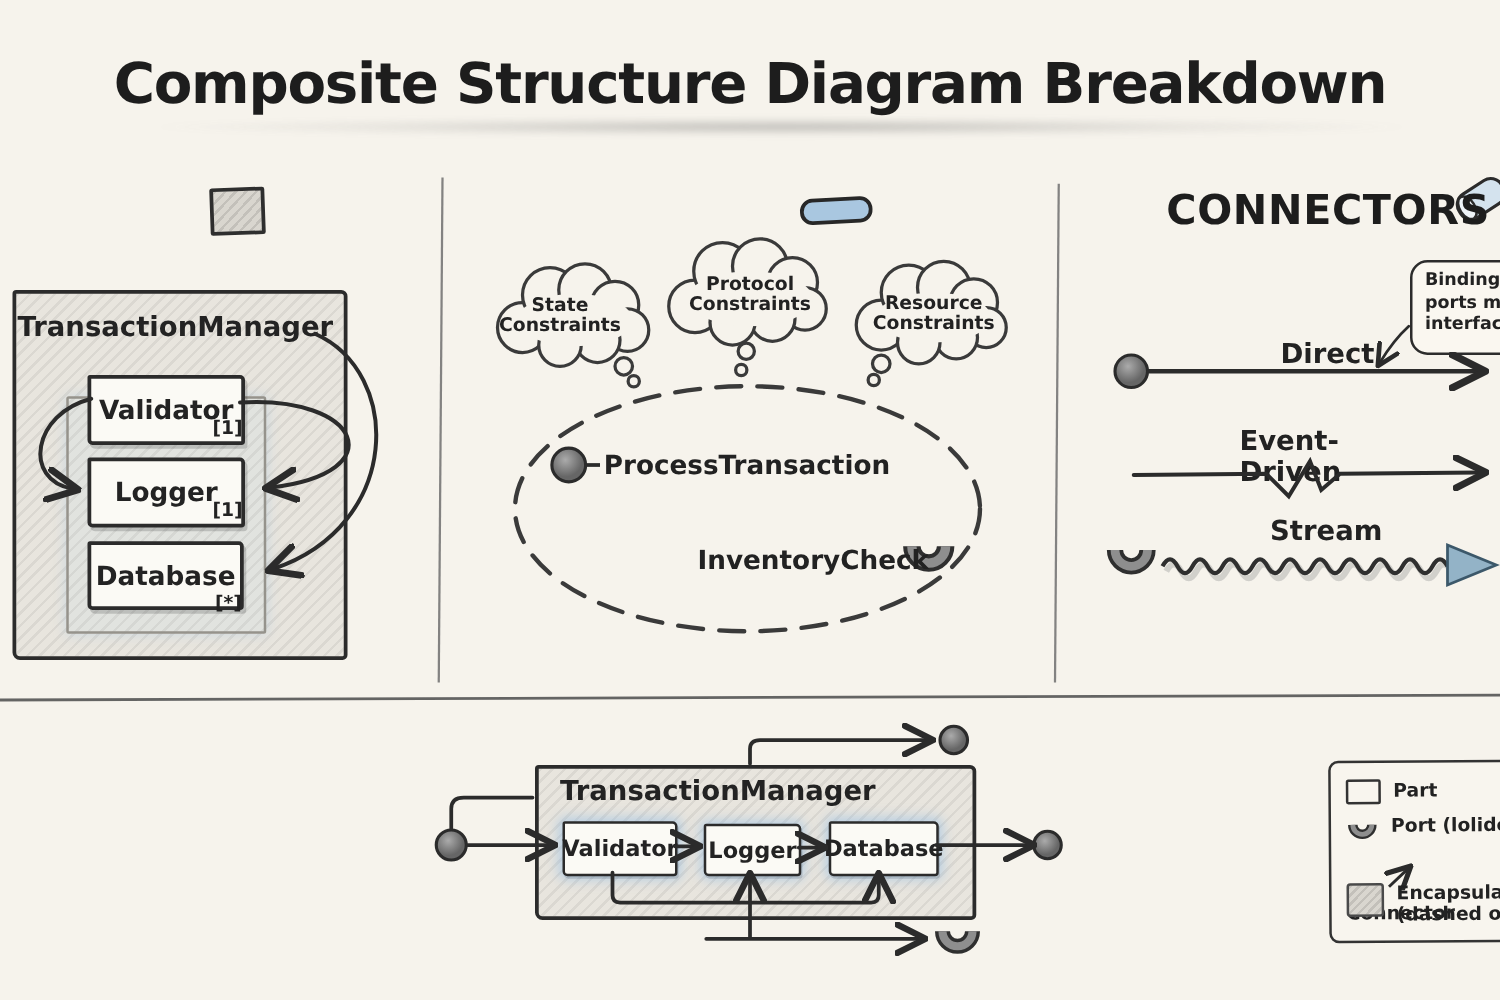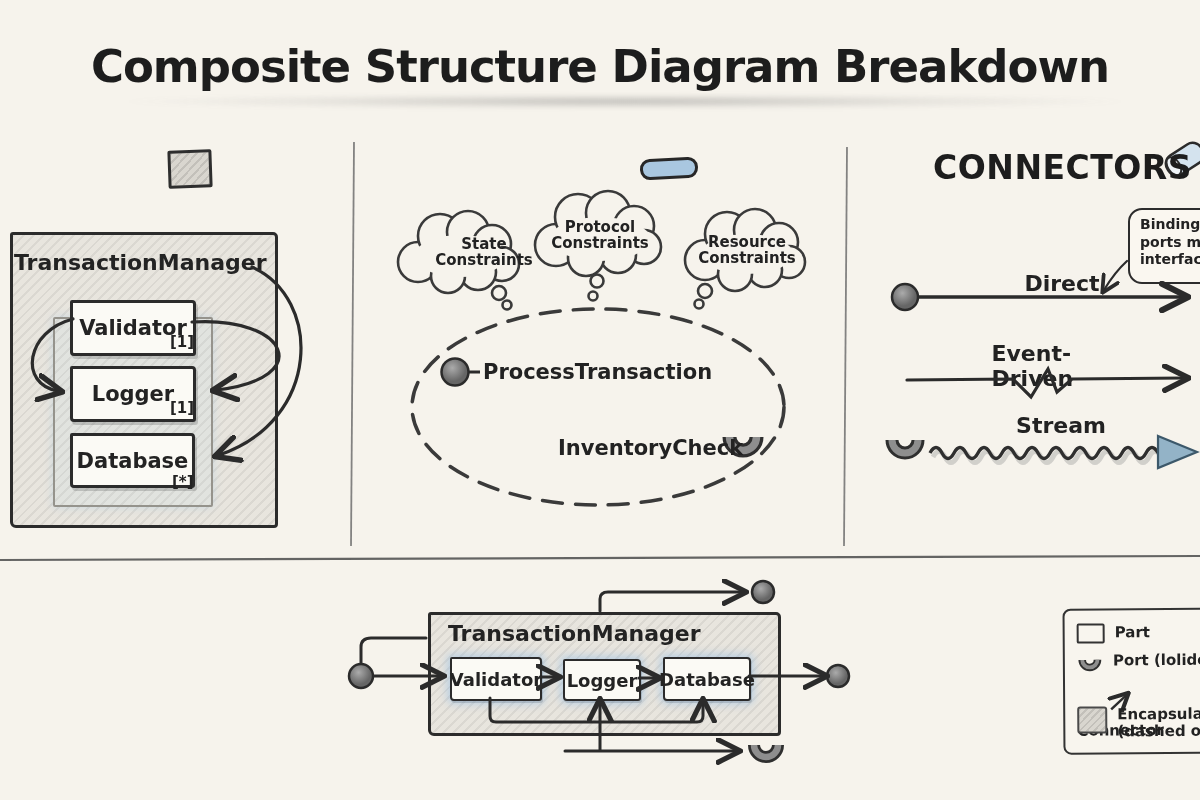--- a/index.html
+++ b/index.html
@@ -173,21 +173,21 @@
   <div class="abs z2 mult" style="left:170px;top:333px;">[1]</div>
   <div class="abs z2 partbox" style="left:70px;top:366px;width:120px;height:50px;">
     <span class="lbl" style="font-size:21px;">Logger</span>
   </div>
   <div class="abs z2 mult" style="left:170px;top:399px;">[1]</div>
   <div class="abs z2 partbox" style="left:70px;top:433px;width:119px;height:49px;">
     <span class="lbl" style="font-size:21px;">Database</span>
   </div>
   <div class="abs z2 mult" style="left:172px;top:473px;">[*]</div>
 
-  <div class="abs z2 cloudtxt" style="left:428px;top:236px;width:112px;">State Constraints</div>
+  <div class="abs z2 cloudtxt" style="left:392px;top:236px;width:112px;">State Constraints</div>
   <div class="abs z2 cloudtxt" style="left:542px;top:219px;width:116px;">Protocol Constraints</div>
   <div class="abs z2 cloudtxt" style="left:689px;top:234px;width:116px;text-align:center;">Resource Constraints</div>
   <div class="abs z2 portlbl" style="left:558px;top:436px;">InventoryCheck</div>
   <div class="abs z2 portlbl" style="left:483px;top:360px;">ProcessTransaction</div>
 
   <div class="abs z2 callout">
     <span>Binding se</span>
     <span>ports mus</span>
     <span>interface s</span>
   </div>

